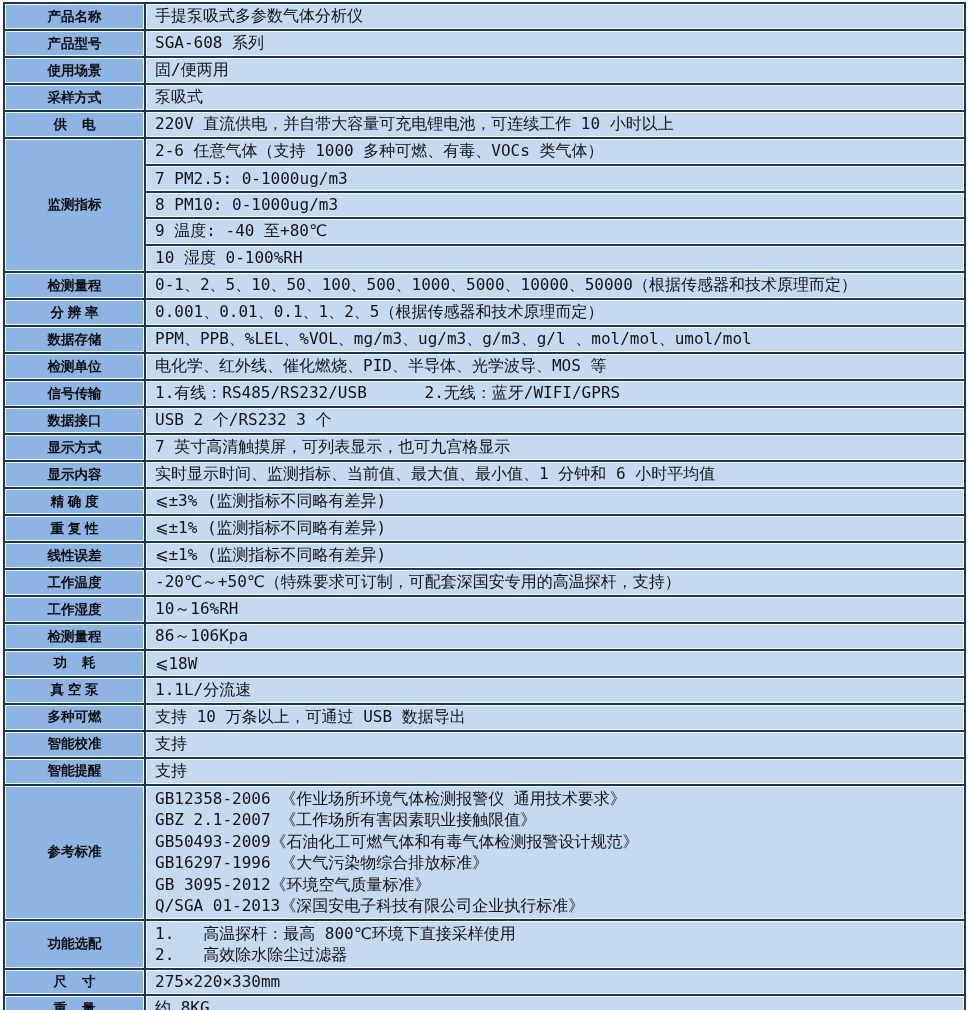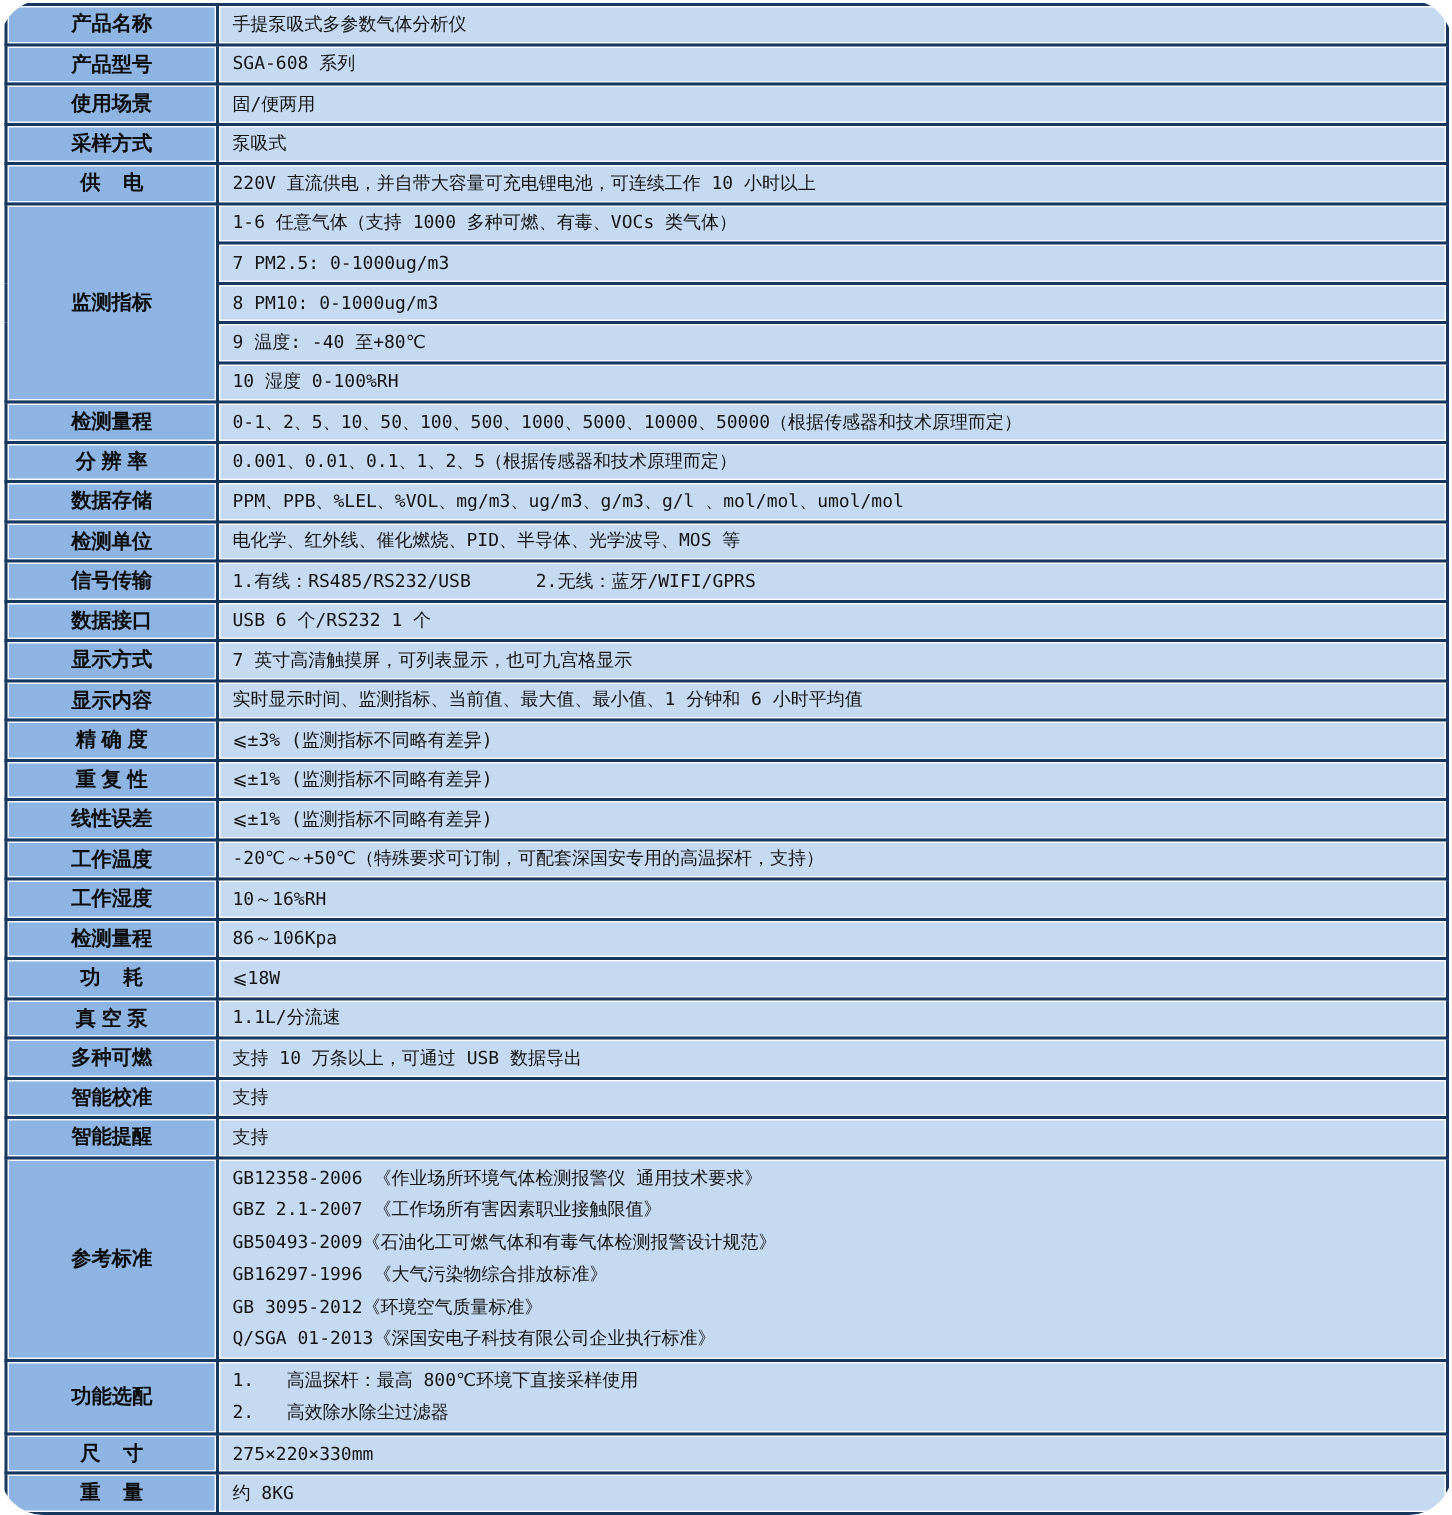--- a/index.html
+++ b/index.html
@@ -8,21 +8,20 @@
     background: #ffffff;
     width: 968px;
   }
   .sheet {
     width: 968px;
     height: 1010px;
     box-sizing: border-box;
     padding: 2px 1px 1px 3px;
     overflow: hidden;
     background: #ffffff;
-    border-radius: 29px;
   }
   table.spec {
     border-collapse: collapse;
     width: 963px;
     table-layout: fixed;
   }
   table.spec th, table.spec td {
     border: 2px solid var(--border, #17375E);
     box-shadow: inset 0 0 0 1px rgba(255,255,255,0.9);
     overflow: hidden;
@@ -35,21 +34,21 @@
     font-size: 13.5px;
     color: #0d0d0d;
     text-align: center;
     vertical-align: middle;
     white-space: pre;
     padding: 0 2px;
   }
   table.spec td {
     background: var(--value-bg, #C5D9F1);
     font-family: "DejaVu Sans Mono", "DejaVu Sans", monospace;
-    font-size: 12px;
+    font-size: 16px;
     color: #141414;
     vertical-align: middle;
     text-align: left;
     padding: 2px 6px 2px 9px;
     white-space: pre;
   }
   tr.std { height: 26.5px; }
   td.ml { padding-top: 5px; padding-bottom: 5px; }
   td.ml .vline {
     line-height: 21.5px;
@@ -77,21 +76,21 @@
         <tr class="std">
           <th>采样方式</th>
           <td>泵吸式</td>
         </tr>
         <tr class="std">
           <th>供    电</th>
           <td>220V 直流供电，并自带大容量可充电锂电池，可连续工作 10 小时以上</td>
         </tr>
         <tr class="std">
           <th rowspan="5">监测指标</th>
-          <td>1-6 任意气体（支持 1000 多种可燃、有毒、VOCs 类气体）</td>
+          <td>2-6 任意气体（支持 1000 多种可燃、有毒、VOCs 类气体）</td>
         </tr>
         <tr class="std">
           <td>7 PM2.5: 0-1000ug/m3</td>
         </tr>
         <tr class="std">
           <td>8 PM10: 0-1000ug/m3</td>
         </tr>
         <tr class="std">
           <td>9 温度: -40 至+80℃</td>
         </tr>
@@ -113,21 +112,21 @@
         <tr class="std">
           <th>检测单位</th>
           <td>电化学、红外线、催化燃烧、PID、半导体、光学波导、MOS 等</td>
         </tr>
         <tr class="std">
           <th>信号传输</th>
           <td>1.有线：RS485/RS232/USB      2.无线：蓝牙/WIFI/GPRS</td>
         </tr>
         <tr class="std">
           <th>数据接口</th>
-          <td>USB 6 个/RS232 1 个</td>
+          <td>USB 2 个/RS232 3 个</td>
         </tr>
         <tr class="std">
           <th>显示方式</th>
           <td>7 英寸高清触摸屏，可列表显示，也可九宫格显示</td>
         </tr>
         <tr class="std">
           <th>显示内容</th>
           <td>实时显示时间、监测指标、当前值、最大值、最小值、1 分钟和 6 小时平均值</td>
         </tr>
         <tr class="std">

